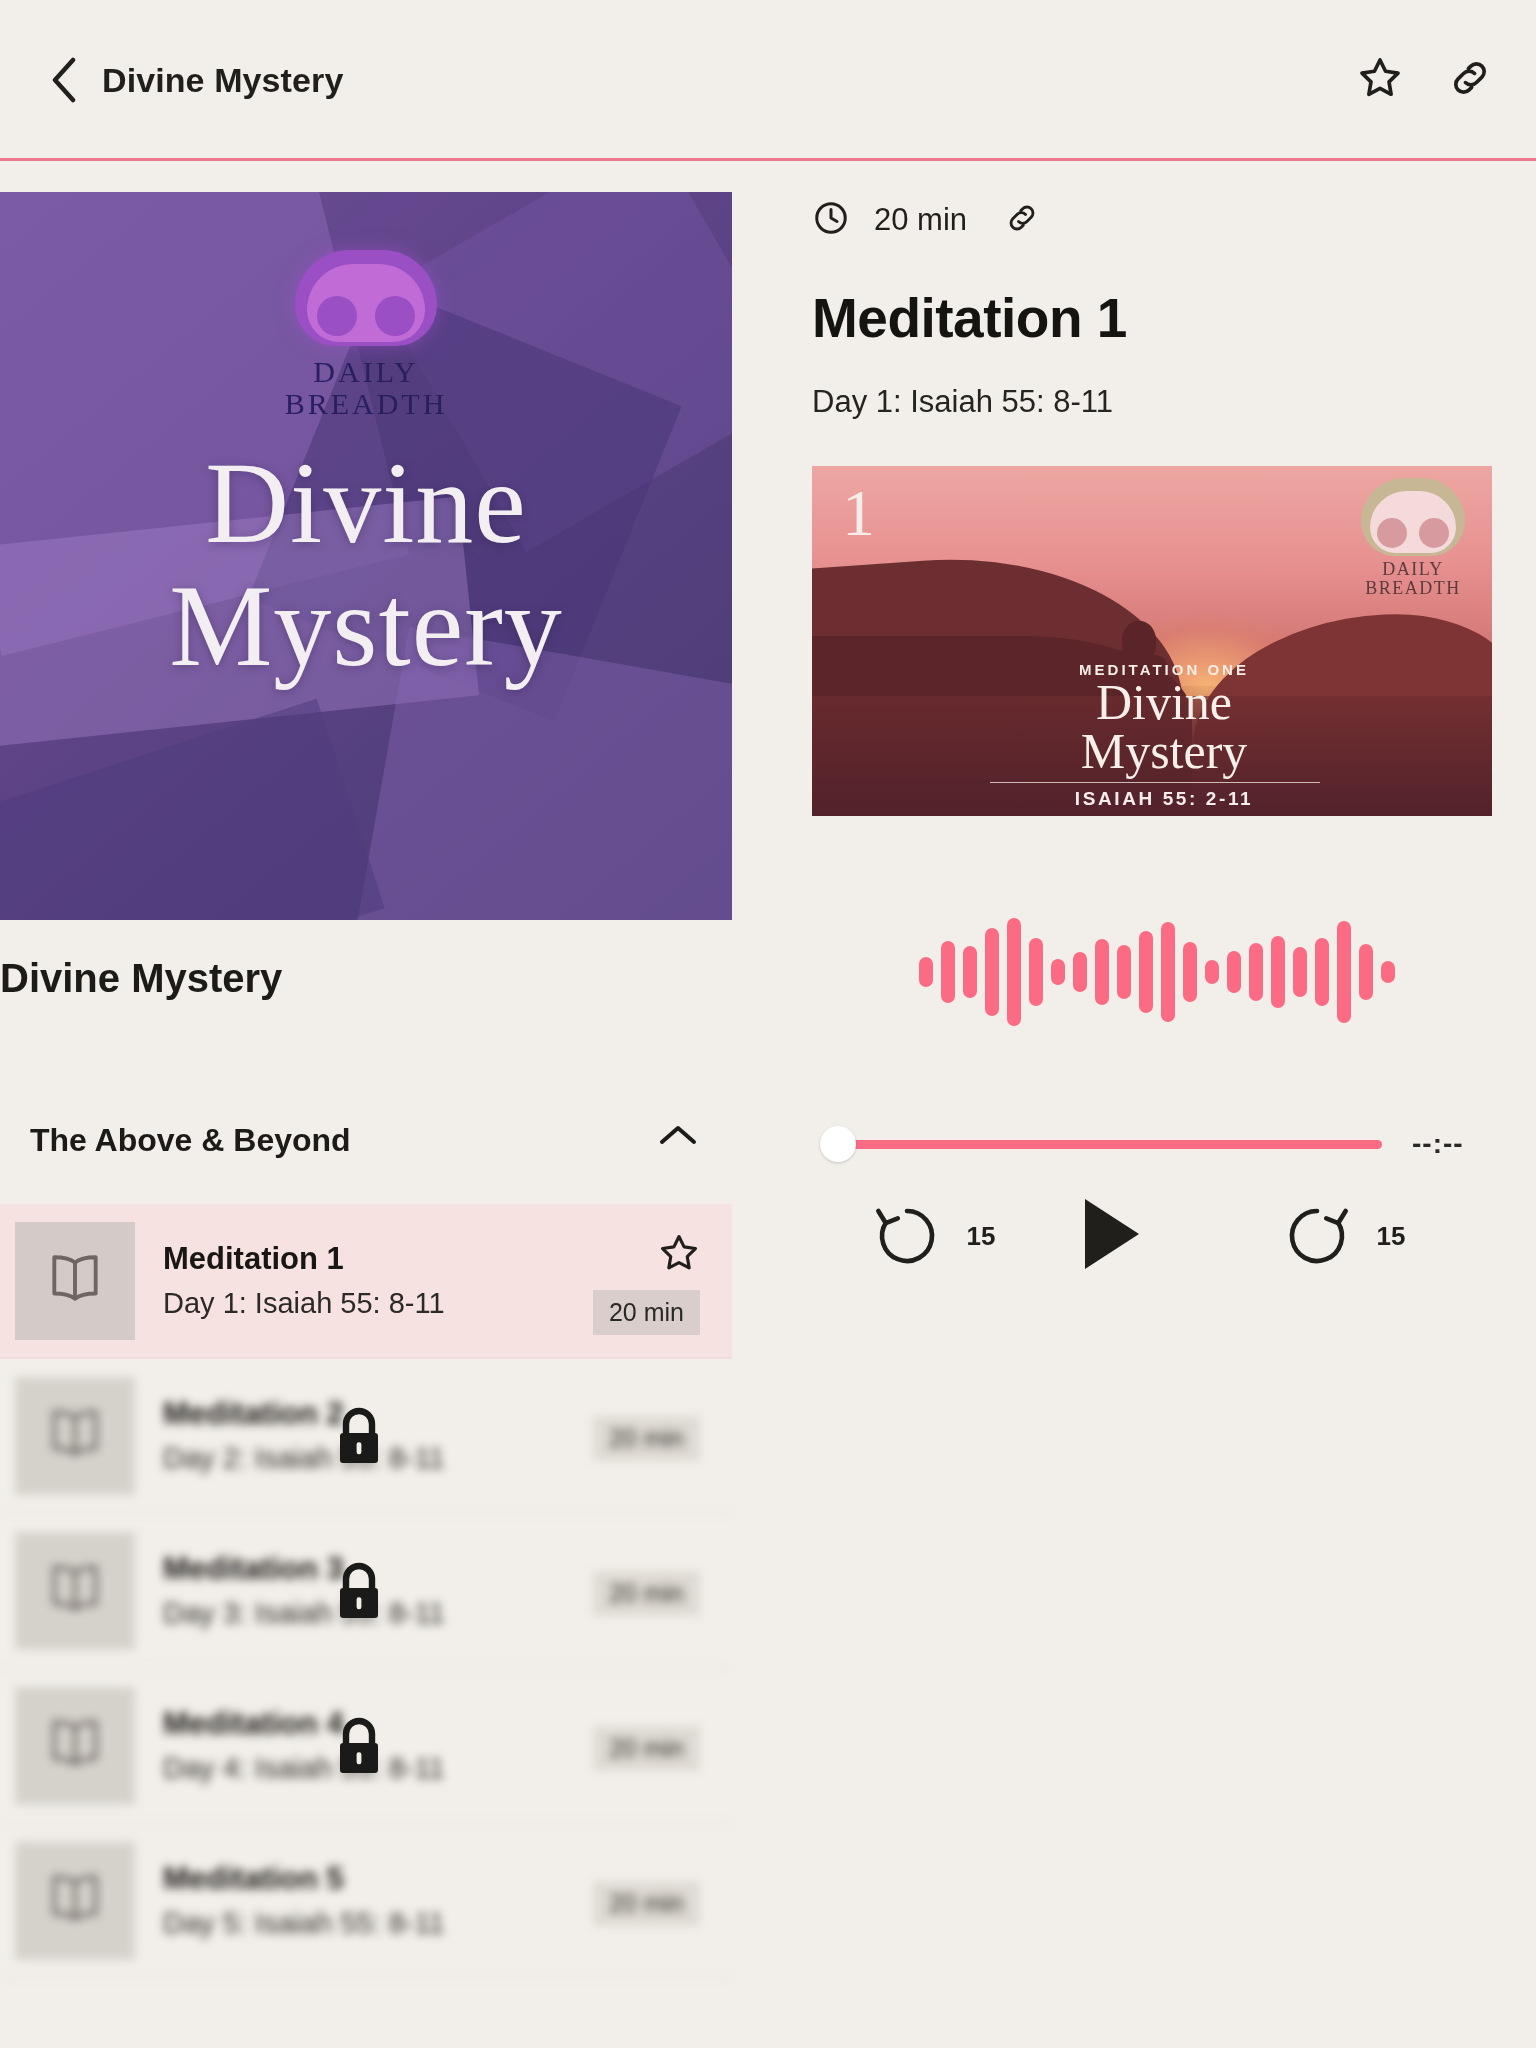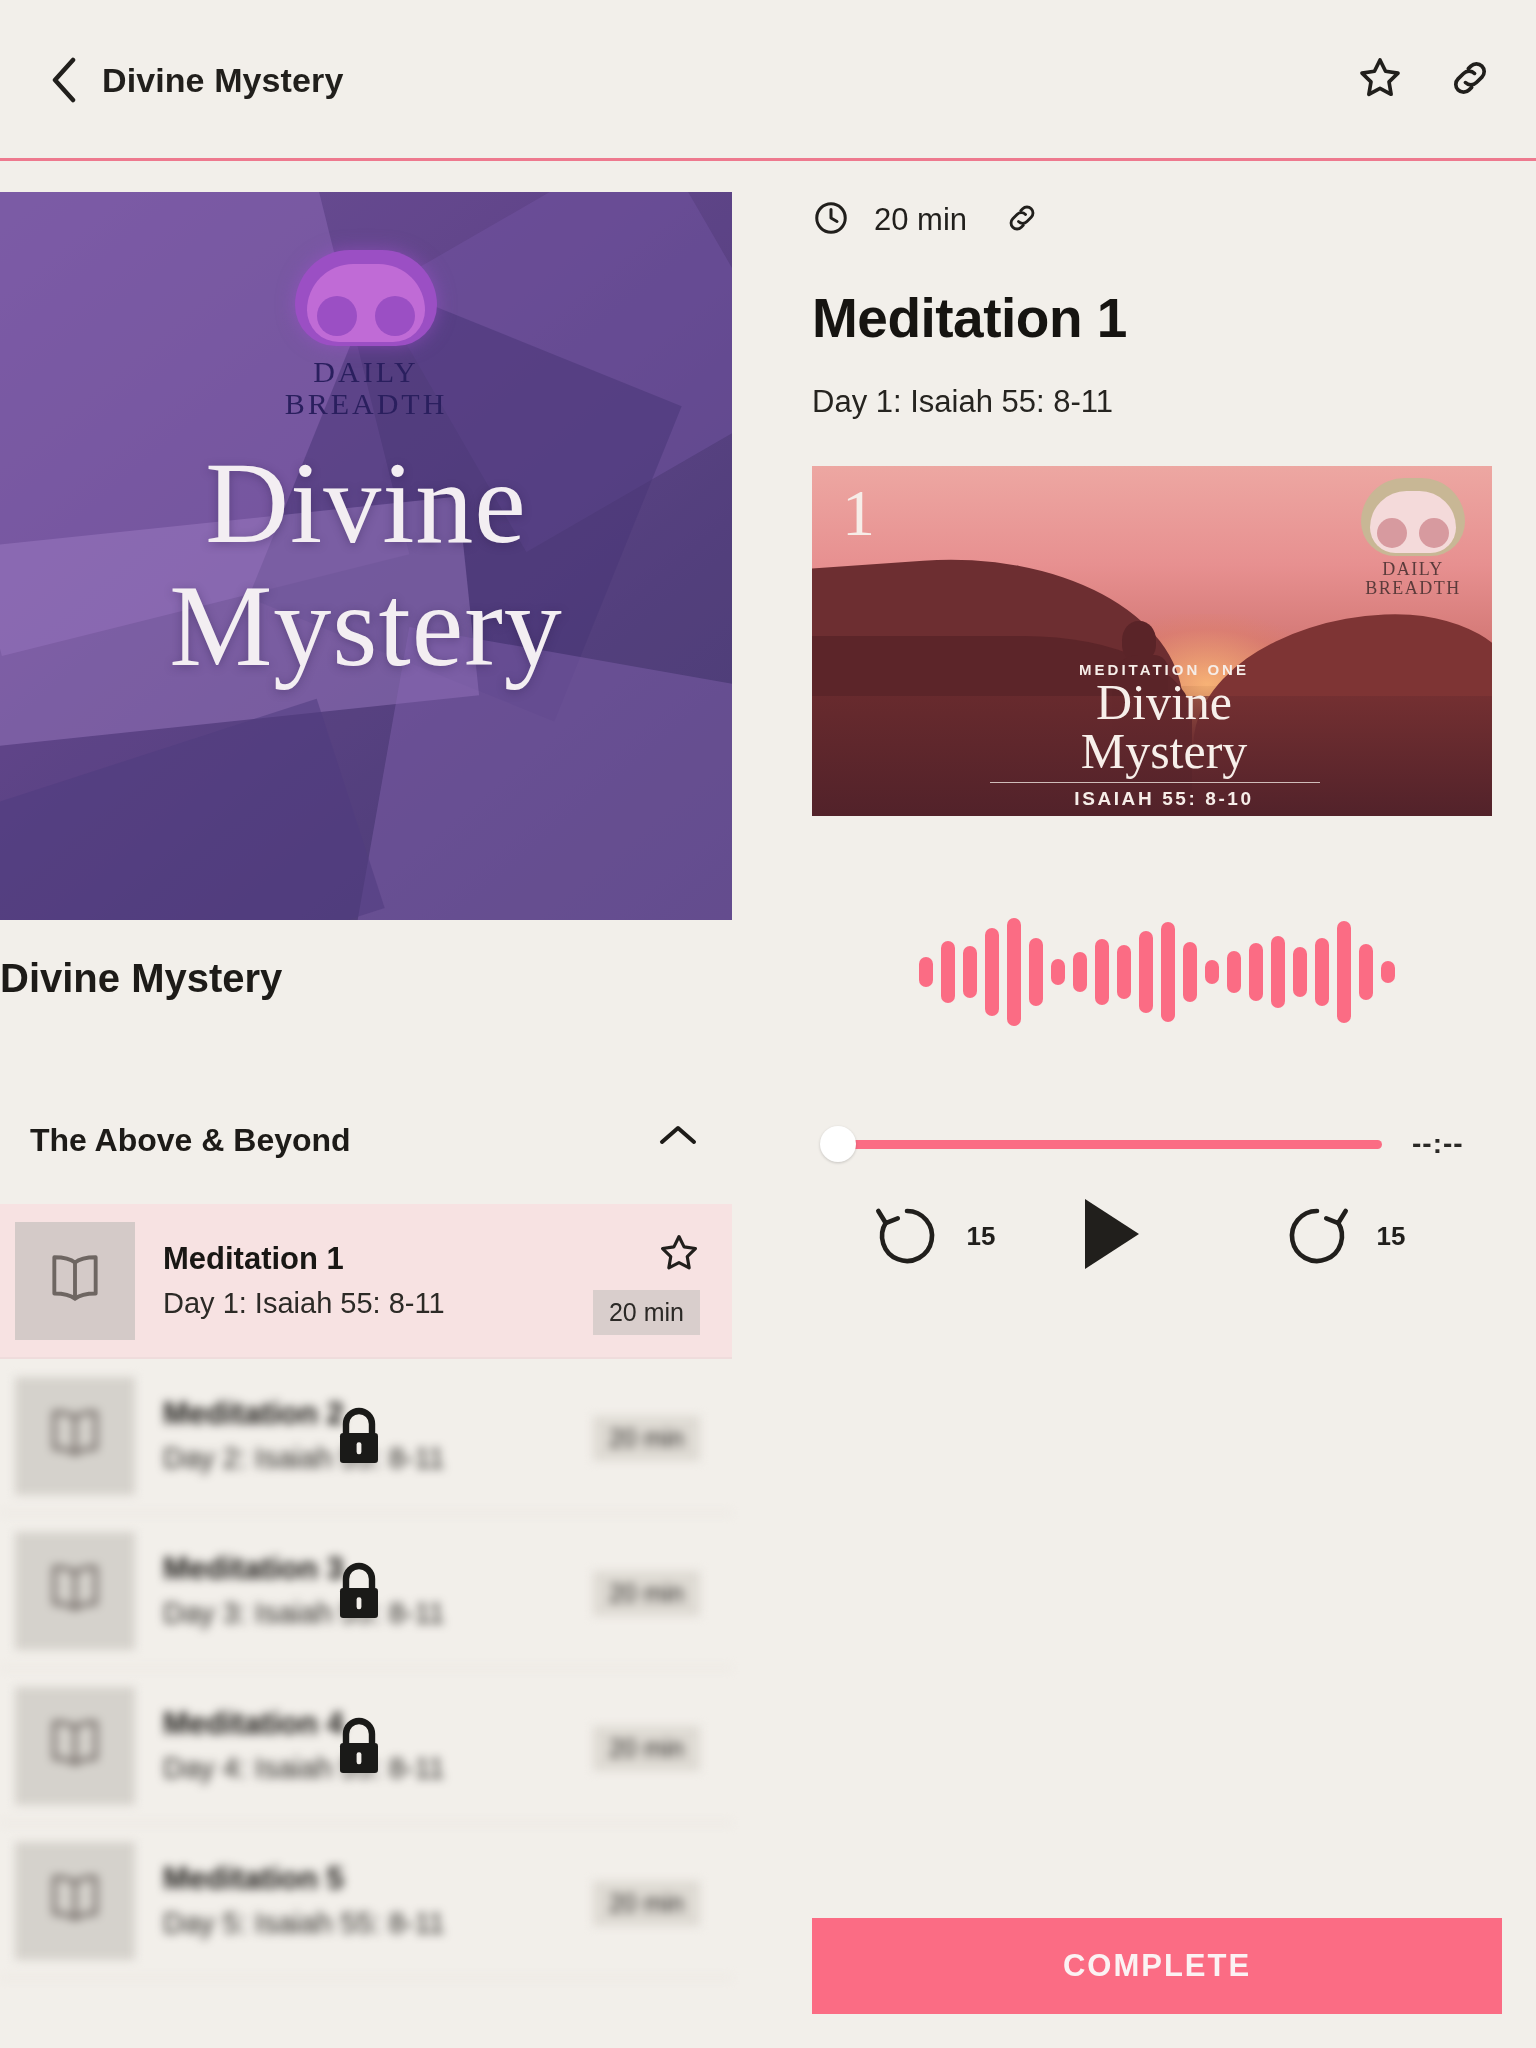--- a/index.html
+++ b/index.html
@@ -482,21 +482,21 @@
           <div>DAILY</div>
           <div>BREADTH</div>
         </div>
       </div>
 
       <div class="mt-caption">
         <div class="mt-kicker">MEDITATION ONE</div>
         <div class="mt-bigtitle">Divine</div>
         <div class="mt-bigtitle">Mystery</div>
         <div class="mt-rule"></div>
-        <div class="mt-verse">ISAIAH 55: 8-10</div>
+        <div class="mt-verse">ISAIAH 55: 2-11</div>
       </div>
     </div>
 
     <div class="waveform" id="waveform">
         <div class="wbar" style="height: 30px;"></div>
         <div class="wbar" style="height: 62px;"></div>
         <div class="wbar" style="height: 52px;"></div>
         <div class="wbar" style="height: 88px;"></div>
         <div class="wbar" style="height: 108px;"></div>
         <div class="wbar" style="height: 68px;"></div>
@@ -550,15 +550,14 @@
           <svg width="74" height="74" viewBox="0 0 32 32" fill="none">
             <path d="M16 5.2a10.8 10.8 0 1 0 9.1 5" stroke="#211F1C" stroke-width="2" stroke-linecap="round"></path>
             <path d="M28.4 5.2l-3.2 5.2-5.2-2.0" stroke="#211F1C" stroke-width="2" stroke-linecap="round" stroke-linejoin="round"></path>
           </svg>
           <span class="seek-num">15</span>
         </div>
       </div>
     </div>
   </div>
 
-  <button class="complete-btn">COMPLETE</button>
 
 </div>
 
 </body></html>

